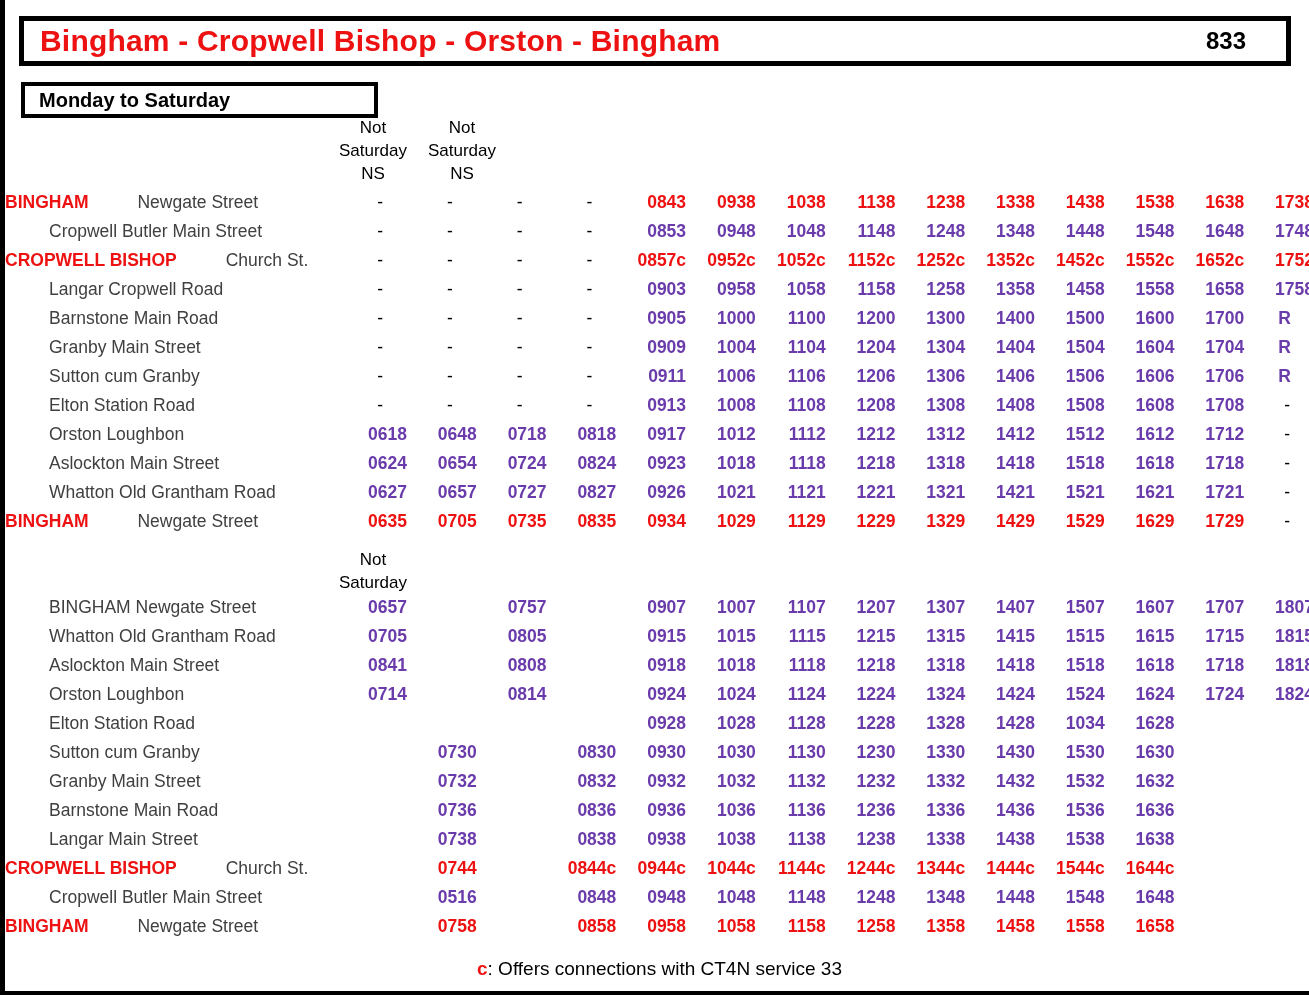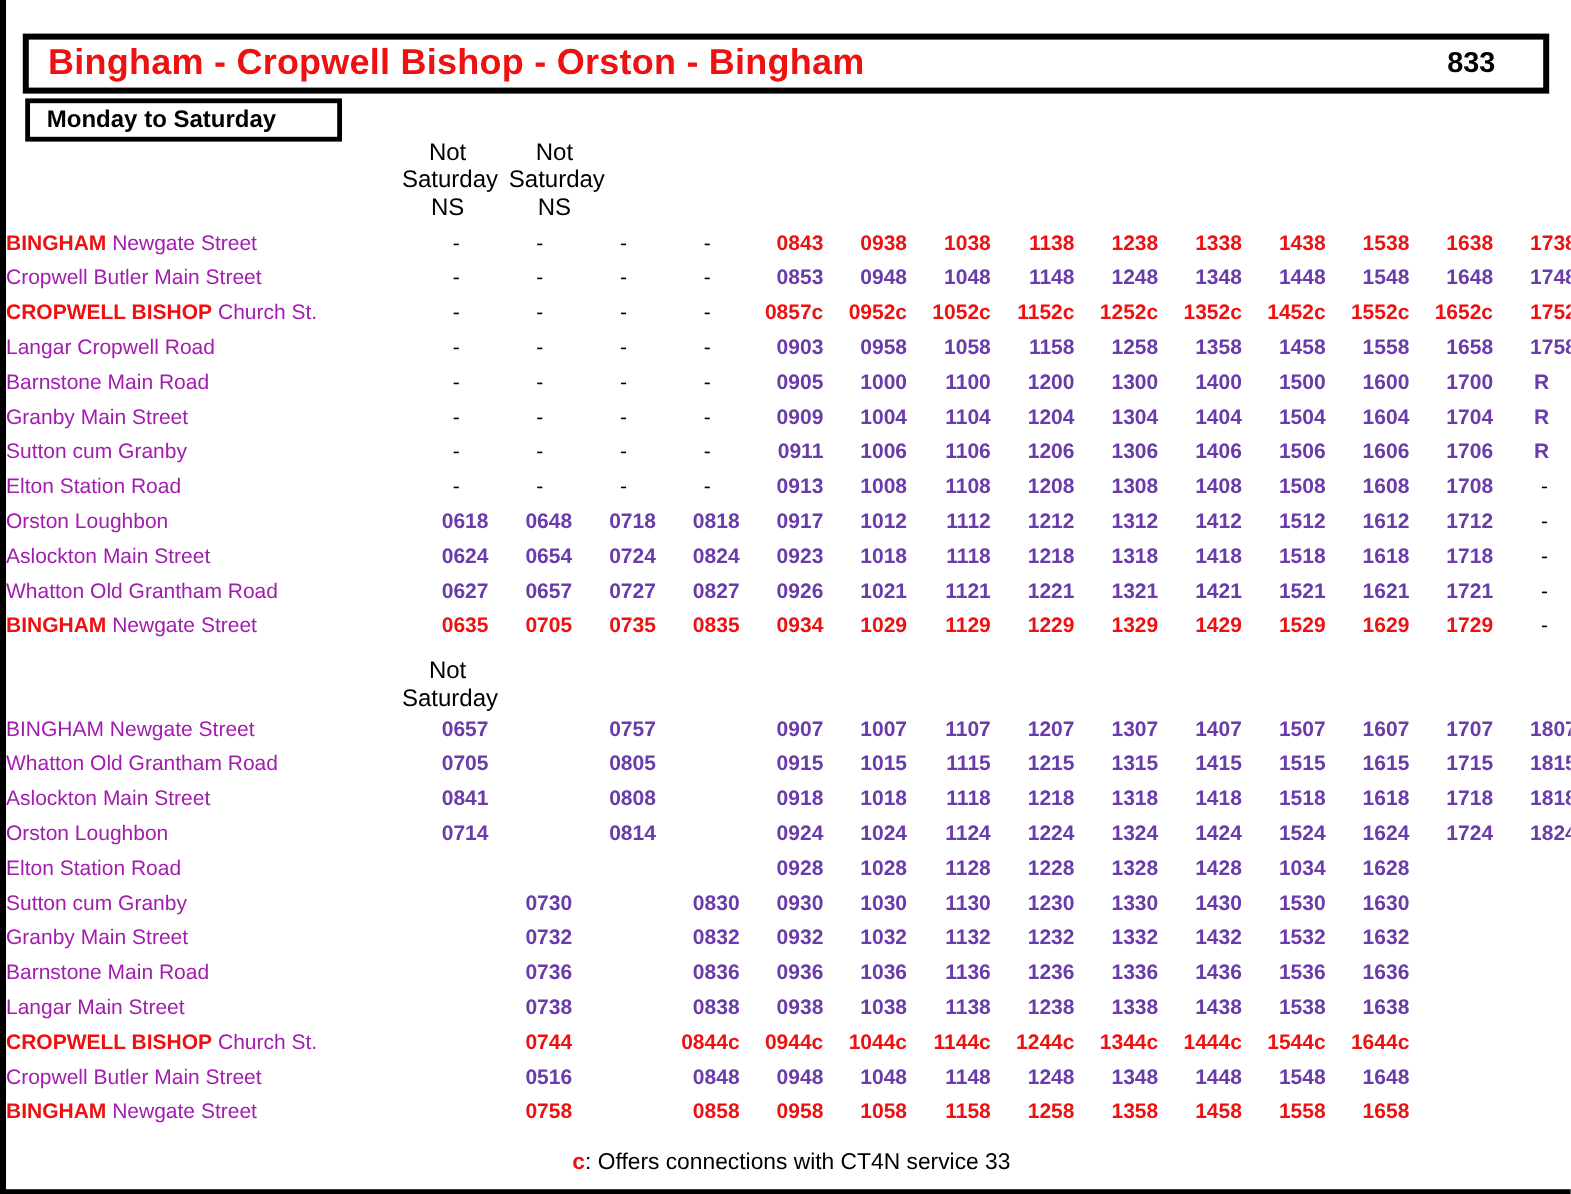--- a/index.html
+++ b/index.html
@@ -20,21 +20,21 @@
     background: #ffffff;
     border-left: 5px solid #000000;
     border-bottom: 4px solid #000000;
     overflow: hidden;
   }
 
   
   .title-bar {
     position: absolute;
     left: 14px;
-    top: 28px;
+    top: 16px;
     width: 1272px;
     height: 50px;
     box-sizing: border-box;
     border: 5px solid #000000;
     background: #ffffff;
     display: flex;
     align-items: center;
     justify-content: space-between;
     padding: 0 14px 0 16px;
   }
@@ -49,21 +49,21 @@
     font-size: 24px;
     font-weight: bold;
     color: #000000;
     padding-right: 26px;
   }
 
   .days-box {
     position: absolute;
     left: 16px;
     top: 82px;
-    width: 264px;
+    width: 357px;
     height: 36px;
     box-sizing: border-box;
     border: 4px solid #000000;
     background: #ffffff;
     display: flex;
     align-items: center;
     padding-left: 14px;
   }
   .days-text {
     font-size: 20px;
@@ -98,21 +98,22 @@
     font-weight: normal;
     font-size: 18px;
     color: #000000;
   }
   .stopcell .major {
     font-weight: bold;
     color: #ee1111;
   }
   .stopcell .minor {
     font-weight: normal;
-    color: #a21caf;
+    color: #404040;
+    padding-left: 44px;
   }
 
   .t {
     text-align: right;
     padding-right: 10px;
     font-weight: bold;
     color: #6a3bab;
   }
   .t.red { color: #ee1111; }
   .t.dash {
@@ -122,21 +123,21 @@
   }
   .t.empty { color: transparent; }
   .t.rcode {
     color: #6a3bab;
     padding-right: 23px;
   }
 
   
   .note-head {
     position: absolute;
-    font-size: 20px;
+    font-size: 17px;
     font-weight: normal;
     color: #000000;
     text-align: center;
     line-height: 23px;
   }
 
   
   .footnote {
     position: absolute;
     left: 0;

